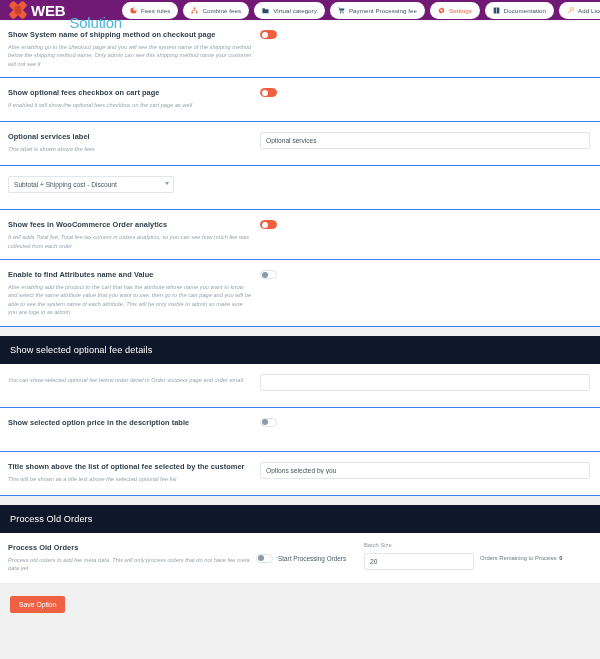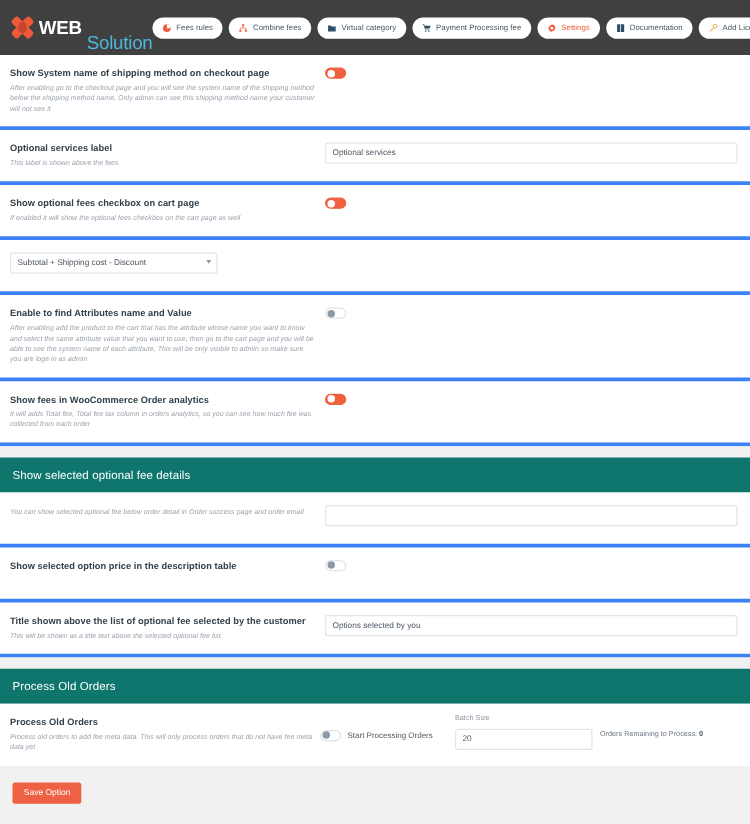--- a/index.html
+++ b/index.html
@@ -7,22 +7,22 @@
     margin: 0; padding: 0;
     width: 600px; height: 659px;
     background: #f1f1f1;
     font-family: "Liberation Sans", sans-serif;
     -webkit-font-smoothing: antialiased;
   }
   #app { width: 600px; height: 659px; position: relative; overflow: hidden; background: #f1f1f1; }
 
   
   .topbar {
-    height: 44px;
-    background: #404040;
+    height: 20px;
+    background: #701a75;
     display: flex;
     align-items: center;
     padding: 0 6px 0 8px;
   }
   .brand { display: flex; align-items: center; gap: 4px; flex: 0 0 auto; }
   .brand-mark {
     width: 19px; height: 19px; position: relative; display: inline-block;
   }
   .brand-mark i {
     position: absolute; left: 50%; top: 50%;
@@ -53,21 +53,21 @@
   }
   .navbtn.active { color: #ef5a3a; }
   .navbtn .ic { width: 7px; height: 7px; display: block; flex: 0 0 auto; }
   .navbtn .ic svg { display: block; width: 7px; height: 7px; }
 
   
   .panel { background: #ffffff; }
   .row {
     display: flex;
     align-items: flex-start;
-    border-bottom: 3px solid #3b82f6;
+    border-bottom: 1px solid #3b82f6;
     padding: 9px 10px 9px 8px;
     min-height: 44px;
   }
   .row .left { width: 252px; flex: 0 0 252px; padding-right: 8px; }
   .row .right { flex: 1 1 auto; display: flex; align-items: center; padding-top: 1px; }
   .lbl {
     font-size: 7.4px; font-weight: bold; color: #33404a; line-height: 11px;
     letter-spacing: .05px;
   }
   .desc {
@@ -114,21 +114,21 @@
   .selwrap .caret {
     position: absolute; right: 5px; top: 6px;
     width: 0; height: 0;
     border-left: 2.6px solid transparent;
     border-right: 2.6px solid transparent;
     border-top: 3.2px solid #8d98a3;
   }
 
   
   .sect {
-    background: #0f766e;
+    background: #0f172a;
     color: #ffffff;
     font-size: 9.2px;
     padding: 9px 10px;
     letter-spacing: .1px;
   }
 
   
   .procrow {
     display: flex; align-items: flex-start;
     background: #ffffff; padding: 9px 10px 11px 8px;
@@ -254,64 +254,64 @@
         <div class="lbl">Show System name of shipping method on checkout page</div>
         <div class="desc">After enabling go to the checkout page and you will see the system name of the shipping method below the shipping method name, Only admin can see this shipping method name your customer will not see it</div>
       </div>
       <div class="right">
         <div class="toggle on"></div>
       </div>
     </div>
 
     <div class="row">
       <div class="left">
+        <div class="lbl">Show optional fees checkbox on cart page</div>
+        <div class="desc">If enabled it will show the optional fees checkbox on the cart page as well</div>
+      </div>
+      <div class="right">
+        <div class="toggle on"></div>
+      </div>
+    </div>
+
+    <div class="row">
+      <div class="left">
         <div class="lbl">Optional services label</div>
         <div class="desc">This label is shown above the fees</div>
       </div>
       <div class="right">
         <input class="txtinput" value="Optional services" style="">
-      </div>
-    </div>
-
-    <div class="row">
-      <div class="left">
-        <div class="lbl">Show optional fees checkbox on cart page</div>
-        <div class="desc">If enabled it will show the optional fees checkbox on the cart page as well</div>
-      </div>
-      <div class="right">
-        <div class="toggle on"></div>
       </div>
     </div>
 
     <div class="row">
       <div class="right">
         <div class="selwrap">
           <div class="selbox">Subtotal + Shipping cost - Discount</div>
           <span class="caret"></span>
         </div>
       </div>
     </div>
 
     <div class="row">
       <div class="left">
+        <div class="lbl">Show fees in WooCommerce Order analytics</div>
+        <div class="desc">It will adds Total fee, Total fee tax column in orders analytics, so you can see how much fee was collected from each order</div>
+      </div>
+      <div class="right">
+        <div class="toggle on"></div>
+      </div>
+    </div>
+
+    <div class="row">
+      <div class="left">
         <div class="lbl">Enable to find Attributes name and Value</div>
         <div class="desc">After enabling add the product to the cart that has the attribute whose name you want to know and select the same attribute value that you want to use, then go to the cart page and you will be able to see the system name of each attribute, This will be only visible to admin so make sure you are loge in as admin</div>
       </div>
       <div class="right">
         <div class="toggle off"></div>
-      </div>
-    </div>
-
-    <div class="row">
-      <div class="left">
-        <div class="lbl">Show fees in WooCommerce Order analytics</div>
-        <div class="desc">It will adds Total fee, Total fee tax column in orders analytics, so you can see how much fee was collected from each order</div>
-      </div>
-      <div class="right">
-        <div class="toggle on"></div>
       </div>
     </div>
 
   </div>
 
   <div class="spacer"></div>
 
   <div class="sect">Show selected optional fee details</div>
 
   <div class="panel">

